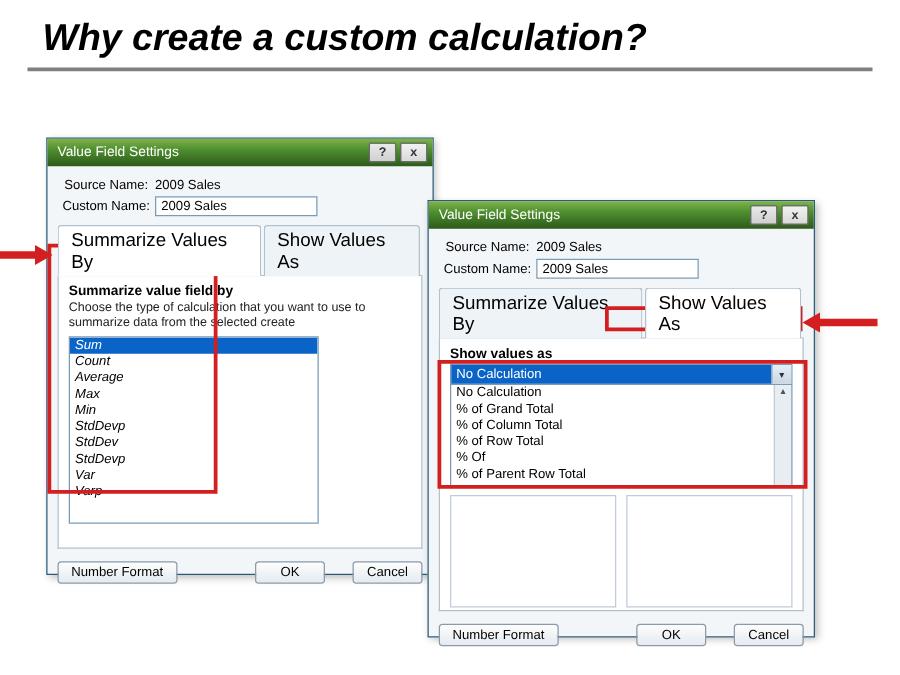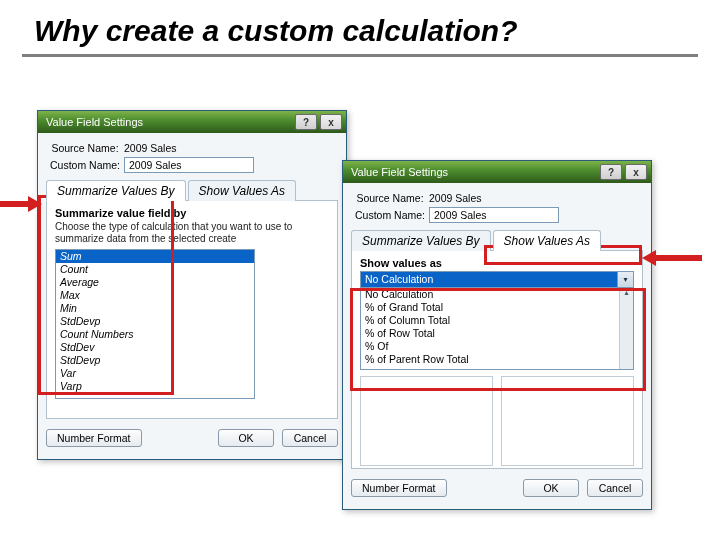--- a/index.html
+++ b/index.html
@@ -71,25 +71,24 @@
     display: flex;
     margin-top: 6px;
     border-bottom: 1px solid #b0c0cc;
   }
   .tab {
     padding: 3px 10px 2px 10px;
     border: 1px solid #b0c0cc;
     border-bottom: none;
     background: #eef3f7;
     margin-right: 2px;
-    font-size: 12px;
+    font-size: 15px;
     border-radius: 3px 3px 0 0;
     position: relative;
     top: 1px;
-    font-style: italic;
   }
   .tab.active {
     background: #fff;
     border-bottom: 1px solid #fff;
     z-index: 2;
   }
 
   .panel {
     border: 1px solid #b0c0cc;
     border-top: none;
@@ -155,21 +154,21 @@
   .emptybox {
     border:1px solid #c0ccd6; background:#fff;
     height: 90px;
   }
   .twocol { display:flex; gap:8px; margin-top:6px; }
   .twocol .emptybox { flex:1; height: 90px; }
 
   .footer {
     display:flex; align-items:center;
     padding: 6px 8px;
-    gap: 8px;
+    gap: 22px;
   }
   .footer .gap { flex:1; }
   .btn {
     border:1px solid #8a9aa8;
     background: linear-gradient(#fdfdfd,#e5ebf0);
     border-radius:3px;
     padding: 2px 10px;
     font-size:10.5px;
     min-width: 56px;
     text-align:center;
@@ -240,21 +239,20 @@
     <div class="panel">
       <div class="section-head">Summarize value field by</div>
       <div class="desc">Choose the type of calculation that you want to use to summarize data from the selected create</div>
       <div class="listbox" id="d1list">
           <div class="item selected">Sum</div>
           <div class="item">Count</div>
           <div class="item">Average</div>
           <div class="item">Max</div>
           <div class="item">Min</div>
           <div class="item">StdDevp</div>
-          <div class="item">Count Numbers</div>
           <div class="item">StdDev</div>
           <div class="item">StdDevp</div>
           <div class="item">Var</div>
           <div class="item">Varp</div>
         </div>
     </div>
   </div>
   <div class="footer">
     <div class="btn">Number Format</div>
     <div class="gap"></div>

